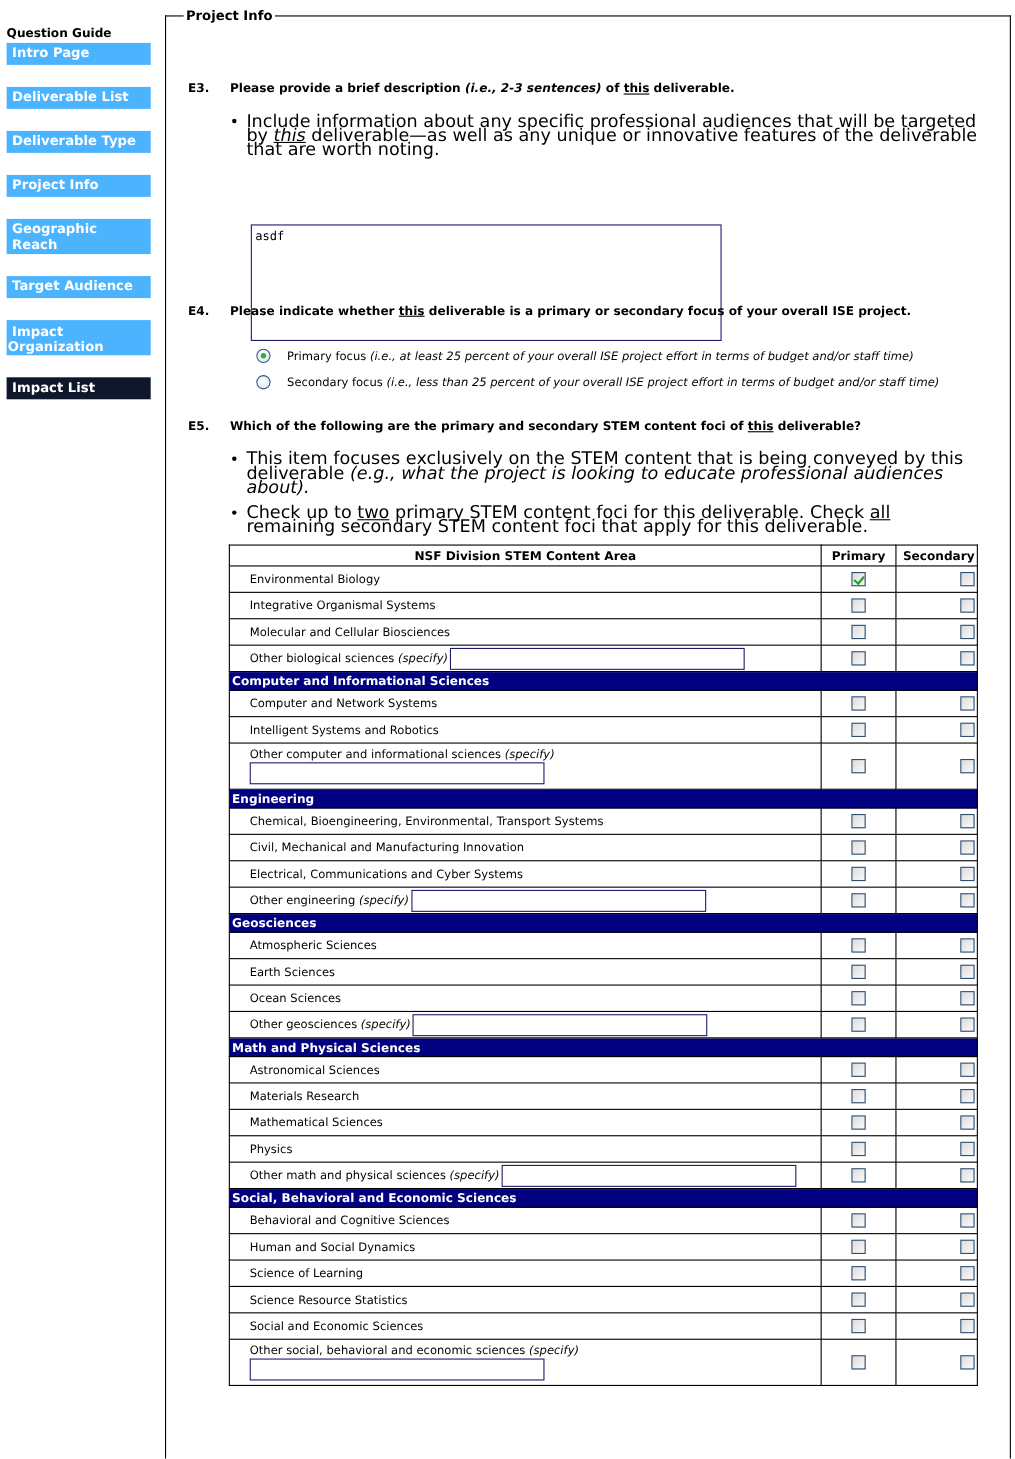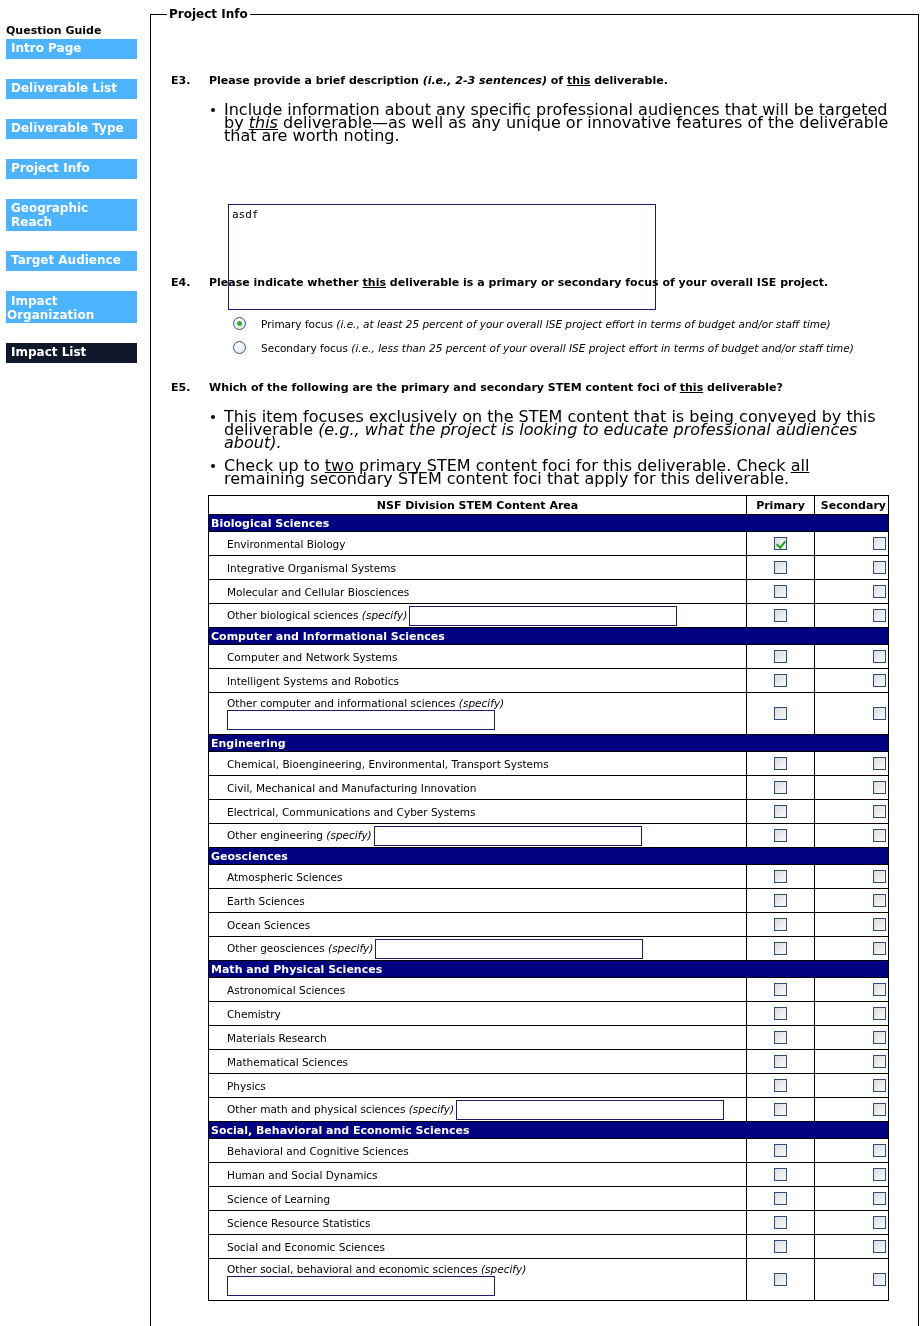--- a/index.html
+++ b/index.html
@@ -136,23 +136,20 @@
 
   <table class="stem-table">
     <thead>
       <tr>
         <th>NSF Division STEM Content Area</th>
         <th class="col-p">Primary</th>
         <th class="col-s">Secondary</th>
       </tr>
     </thead>
     <tbody id="stem-body">
-        <tr class="group-row">
-          <td colspan="3">Biological Sciences</td>
-        </tr>
         <tr class="item-row">
           <td class="label"><span>Environmental Biology</span></td>
           <td class="col-p"><span class="cb checked"></span></td>
           <td class="col-s"><span class="cb"></span></td>
         </tr>
         <tr class="item-row">
           <td class="label"><span>Integrative Organismal Systems</span></td>
           <td class="col-p"><span class="cb"></span></td>
           <td class="col-s"><span class="cb"></span></td>
         </tr>
@@ -228,25 +225,20 @@
         <tr class="item-row">
           <td class="label"><span>Other geosciences </span><span class="spec">(specify)</span><span class="spec-input"></span></td>
           <td class="col-p"><span class="cb"></span></td>
           <td class="col-s"><span class="cb"></span></td>
         </tr>
         <tr class="group-row">
           <td colspan="3">Math and Physical Sciences</td>
         </tr>
         <tr class="item-row">
           <td class="label"><span>Astronomical Sciences</span></td>
-          <td class="col-p"><span class="cb"></span></td>
-          <td class="col-s"><span class="cb"></span></td>
-        </tr>
-        <tr class="item-row">
-          <td class="label"><span>Chemistry</span></td>
           <td class="col-p"><span class="cb"></span></td>
           <td class="col-s"><span class="cb"></span></td>
         </tr>
         <tr class="item-row">
           <td class="label"><span>Materials Research</span></td>
           <td class="col-p"><span class="cb"></span></td>
           <td class="col-s"><span class="cb"></span></td>
         </tr>
         <tr class="item-row">
           <td class="label"><span>Mathematical Sciences</span></td>

